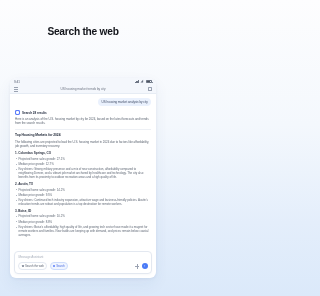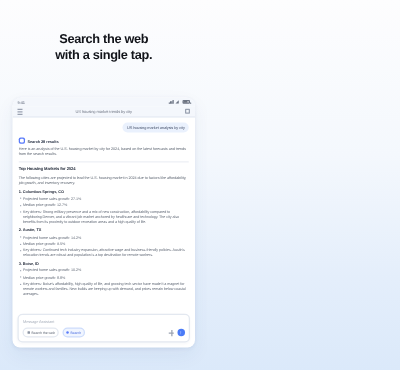--- a/index.html
+++ b/index.html
@@ -263,21 +263,20 @@
     display: flex; align-items: center; justify-content: center;
     flex: none;
     color: #fff; font-size: 3.4px; line-height: 1;
   }
 </style>
 </head>
 <body>
 
 <div class="headline">
   <span>Search the web</span>
-  <span class="l2">with a single tap.</span>
 </div>
 
 <div class="device">
 
   <div class="statusbar">
     <div class="status-time">9:41</div>
     <div class="status-icons">
       <span class="sig">
           <i></i>
           <i></i>

